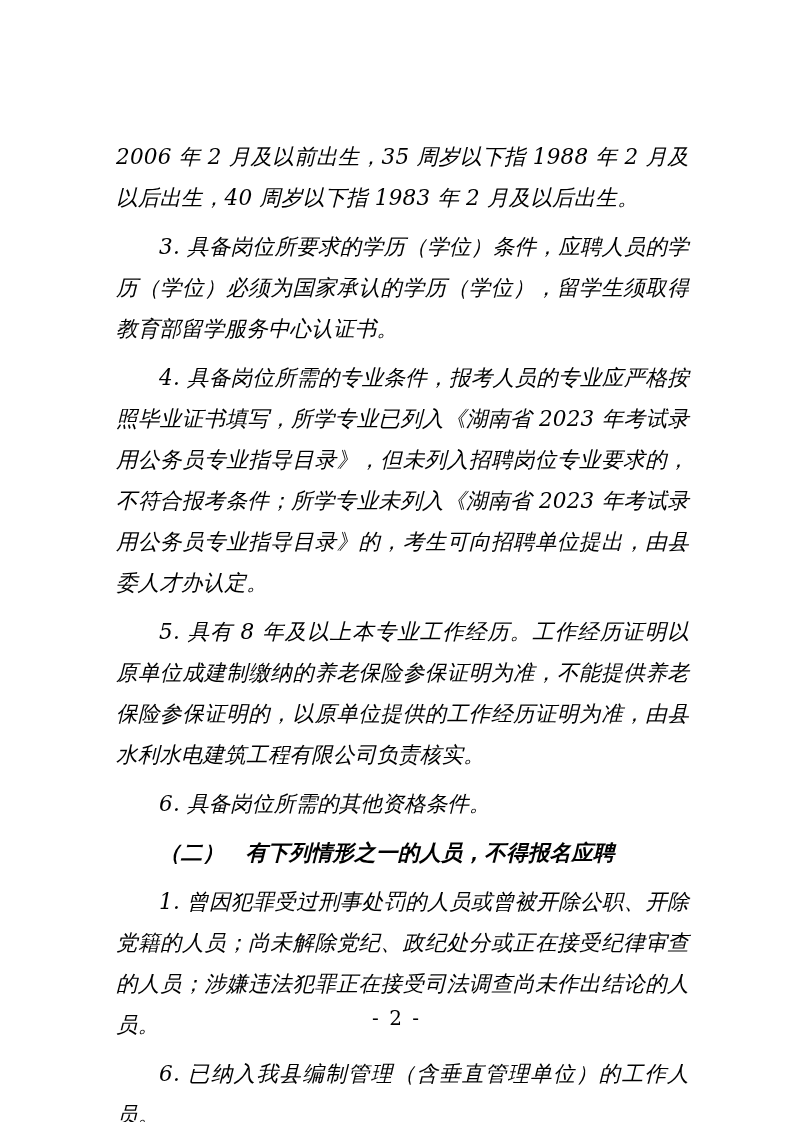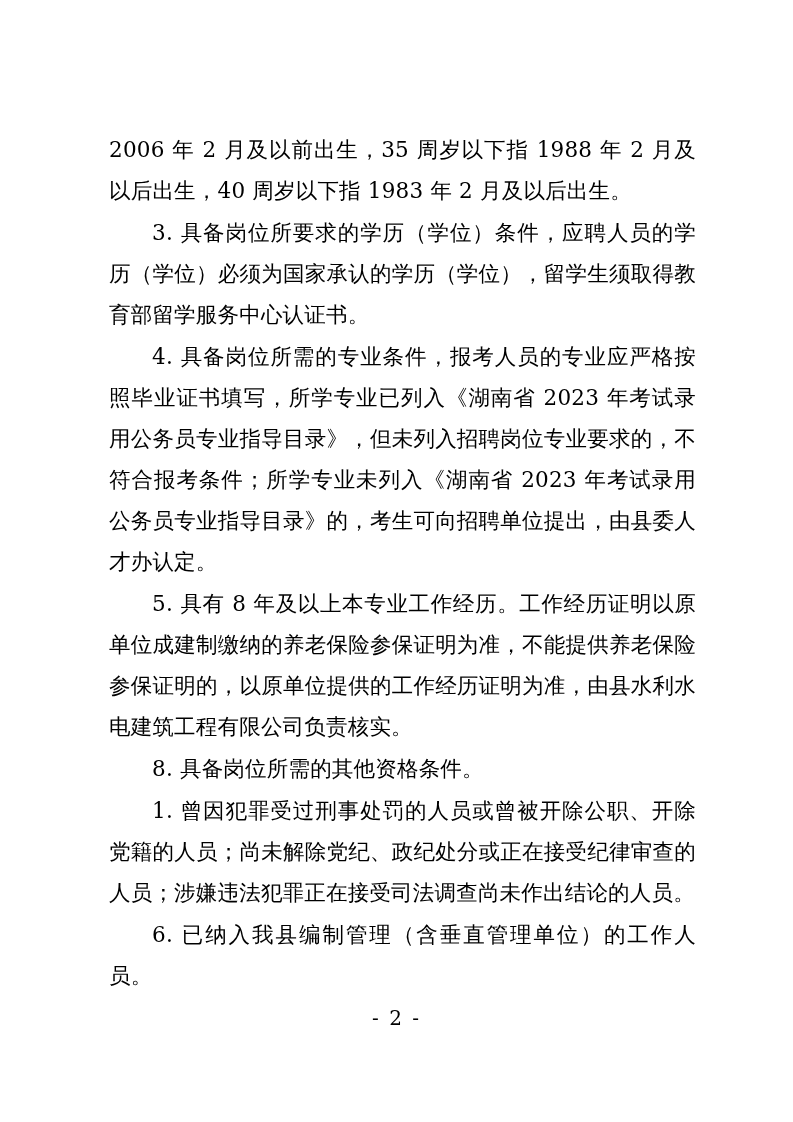--- a/index.html
+++ b/index.html
@@ -25,22 +25,23 @@
     padding: 128px 96px 60px 108px;
   }
   .body-text {
     font-size: 21.5px;
     line-height: 41px;
     text-align: justify;
     text-justify: inter-ideograph;
     letter-spacing: 0.2px;
   }
   .para {
-    margin: 1px;
+    margin: 8px;
     text-indent: 0;
+    font-style: italic;
   }
   .para.indent {
     text-indent: 2em;
   }
   .para.heading {
     text-indent: 2em;
     font-weight: bold;
   }
   .footer {
     position: absolute;
@@ -55,18 +56,19 @@
 </style>
 </head>
 <body>
 
 <div class="page">
   <div class="body-text">
     <p class="para">2006 年 2 月及以前出生，35 周岁以下指 1988 年 2 月及以后出生，40 周岁以下指 1983 年 2 月及以后出生。</p>
     <p class="para indent">3. 具备岗位所要求的学历（学位）条件，应聘人员的学历（学位）必须为国家承认的学历（学位），留学生须取得教育部留学服务中心认证书。</p>
     <p class="para indent">4. 具备岗位所需的专业条件，报考人员的专业应严格按照毕业证书填写，所学专业已列入《湖南省 2023 年考试录用公务员专业指导目录》，但未列入招聘岗位专业要求的，不符合报考条件；所学专业未列入《湖南省 2023 年考试录用公务员专业指导目录》的，考生可向招聘单位提出，由县委人才办认定。</p>
     <p class="para indent">5. 具有 8 年及以上本专业工作经历。工作经历证明以原单位成建制缴纳的养老保险参保证明为准，不能提供养老保险参保证明的，以原单位提供的工作经历证明为准，由县水利水电建筑工程有限公司负责核实。</p>
-    <p class="para indent">8. 具备岗位所需的其他资格条件。</p>
+    <p class="para indent">6. 具备岗位所需的其他资格条件。</p>
+    <p class="para heading">（二）　有下列情形之一的人员，不得报名应聘</p>
     <p class="para indent">1. 曾因犯罪受过刑事处罚的人员或曾被开除公职、开除党籍的人员；尚未解除党纪、政纪处分或正在接受纪律审查的人员；涉嫌违法犯罪正在接受司法调查尚未作出结论的人员。</p>
     <p class="para indent">6. 已纳入我县编制管理（含垂直管理单位）的工作人员。</p>
   </div>
   <div class="footer">- 2 -</div>
 </div>
 
 </body></html>

